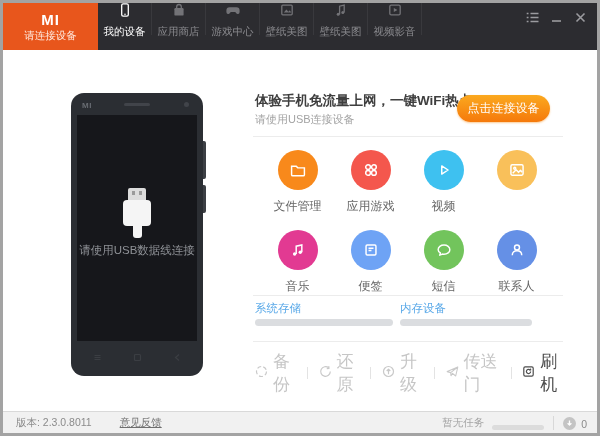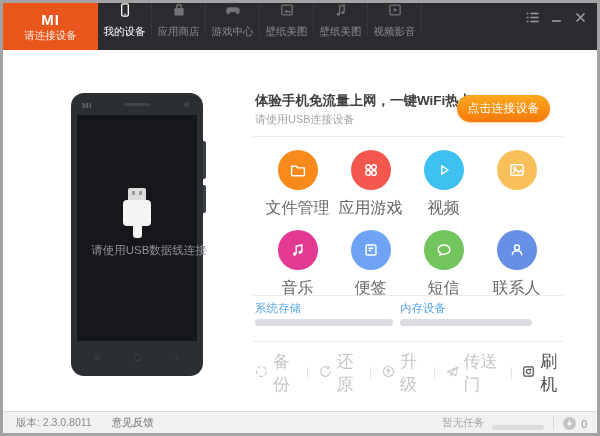--- a/index.html
+++ b/index.html
@@ -37,21 +37,21 @@
   .phone-speaker { position:absolute; left:50%; top:10px; transform:translateX(-50%);
                    width:26px; height:3px; border-radius:2px; background:#41444a; }
   .phone-cam { position:absolute; right:14px; top:9px; width:5px; height:5px; border-radius:50%; background:#41444a; }
   .screen { position:absolute; left:6px; top:22px; width:120px; height:226px; background:#16171b; }
   .usb-plug { position:absolute; left:50%; top:73px; transform:translateX(-50%); width:28px; }
   .usb-top { width:18px; height:12px; margin:0 auto; background:#dcdcdc; border-radius:2px 2px 0 0; position:relative; }
   .usb-top::before, .usb-top::after { content:""; position:absolute; top:3px; width:3px; height:4px; background:#9a9a9a; }
   .usb-top::before { left:4px; } .usb-top::after { right:4px; }
   .usb-body { width:28px; height:26px; background:#f5f5f5; border-radius:4px; }
   .usb-tail { width:9px; height:12px; margin:0 auto; background:#f5f5f5; border-radius:0 0 3px 3px; }
-  .screen-msg { position:absolute; left:12px; top:128px; width:100%; text-align:center;
+  .screen-msg { position:absolute; left:0; top:128px; width:100%; text-align:center;
                 color:#8f9297; font-size:11.5px; }
   .phone-nav { position:absolute; left:6px; bottom:10px; width:120px; display:flex;
                justify-content:space-around; align-items:center; }
   .phone-nav svg { stroke:#3b3e43; fill:none; }
 
   
   .panel { position:absolute; left:250px; top:85px; width:310px; height:290px; }
   .promo-title { position:absolute; left:2px; top:4px; font-size:13.5px; font-weight:bold; color:#3f3f3f; }
   .promo-sub { position:absolute; left:2px; top:24px; font-size:11px; color:#a3a3a3; }
   .connect-btn { position:absolute; right:13px; top:7px; width:93px; height:27px; border-radius:14px;
@@ -59,21 +59,21 @@
                  display:flex; align-items:center; justify-content:center; cursor:pointer;
                  box-shadow:0 1px 2px rgba(246,140,20,.45); }
   .hr { position:absolute; left:0; width:310px; height:1px; background:#ececec; }
   .hr1 { top:48px; } .hr2 { top:207px; } .hr3 { top:253px; }
 
   .grid-item { position:absolute; width:73px; text-align:center; cursor:pointer; }
   .g-circle { width:40px; height:40px; border-radius:50%; margin:0 auto;
               display:flex; align-items:center; justify-content:center; }
   .g-circle svg { stroke:#fff; fill:none; }
   .g-circle svg .fill { fill:#fff; stroke:none; }
-  .g-label { margin-top:8px; font-size:16px; color:#666; }
+  .g-label { margin-top:8px; font-size:12px; color:#666; }
   .gr1 { top:62px; } .gr2 { top:142px; }
   .gc1 { left:8px; } .gc2 { left:81px; } .gc3 { left:154px; } .gc4 { left:227px; }
 
   .storage-label { position:absolute; top:213px; font-size:11.5px; cursor:pointer; }
   .sl1 { left:2px; } .sl2 { left:147px; }
   .storage-bar { position:absolute; top:231px; height:7px; border-radius:4px; background:#dbdde0; cursor:pointer; }
   .sb1 { left:2px; width:138px; } .sb2 { left:147px; width:132px; }
   .storage-fill { height:100%; width:0; border-radius:4px; background:#58a8e8; }
 
   .actions { position:absolute; left:2px; top:262px; display:flex; align-items:center; }
@@ -81,21 +81,21 @@
   .action .a-label { font-size:17px; color:#c6c6c6; }
   .action svg { stroke:#c9c9c9; fill:none; }
   .action.enabled .a-label { color:#4d4d4d; }
   .action.enabled svg { stroke:#4d4d4d; }
   .act-sep { width:1px; height:12px; background:#e3e3e3; margin:0 11px; }
 
   
   .statusbar { position:absolute; left:0; bottom:0; width:100%; height:22px; background:#f1f1f1;
                border-top:1px solid #d9d9d9; display:flex; align-items:center; font-size:10.5px; }
   .version { color:#8b8b8b; margin-left:13px;text-align:right; }
-  .feedback { color:#6f6f6f; margin-left:20px; cursor:pointer; }
+  .feedback { color:#6f6f6f; text-decoration:underline; margin-left:28px; cursor:pointer; }
   .sb-right { margin-left:auto; display:flex; align-items:flex-end; margin-right:10px; }
   .task-label { color:#a5a5a5; }
   .task-track { width:52px; height:5px; border-radius:3px; background:#dcdcdc; margin-left:8px; }
   .sb-sep { width:1px; height:14px; background:#d8d8d8; margin:0 9px; }
   .dl-icon { width:13px; height:13px; border-radius:50%; background:#c4c4c4;
              display:flex; align-items:center; justify-content:center; cursor:pointer; }
   .dl-icon svg { stroke:#fff; fill:none; }
   .dl-count { color:#8a8a8a; margin-left:5px; }
 </style>
 </head>

